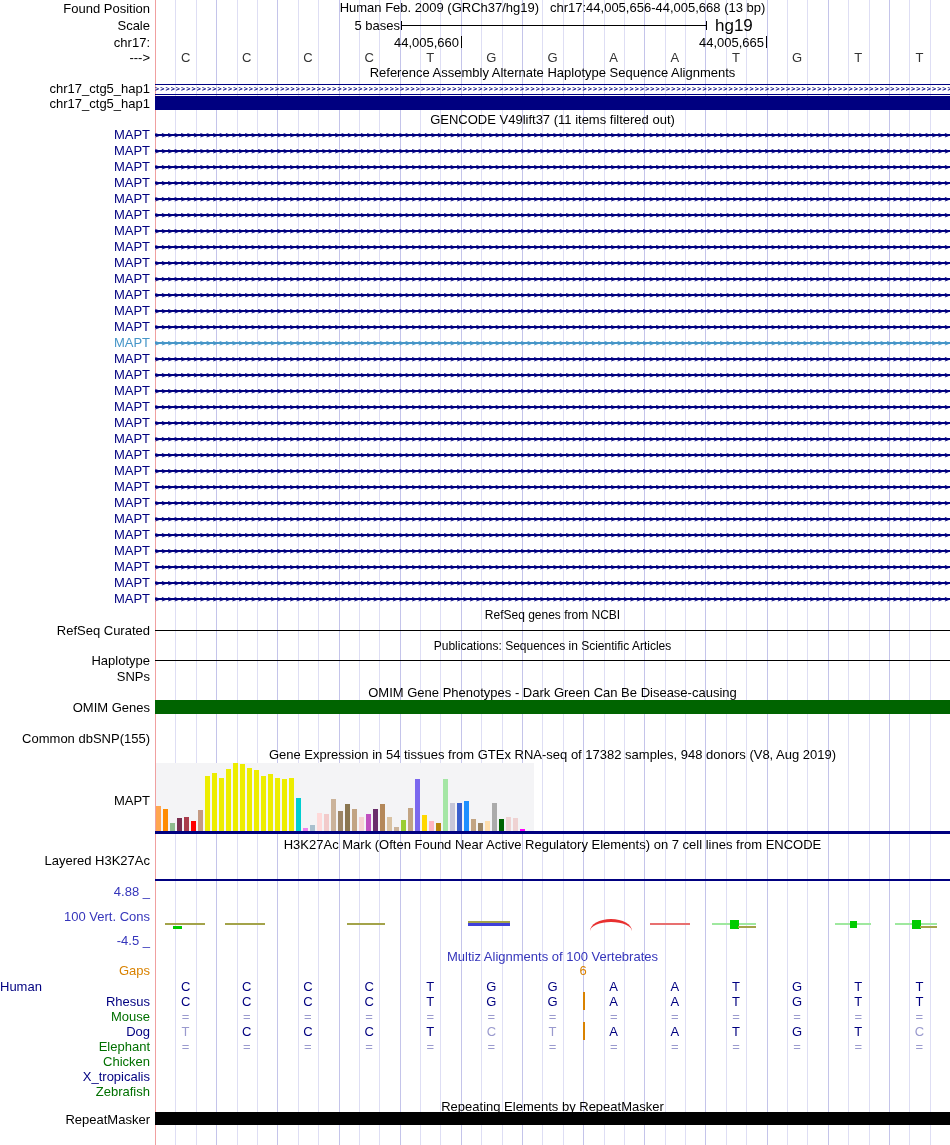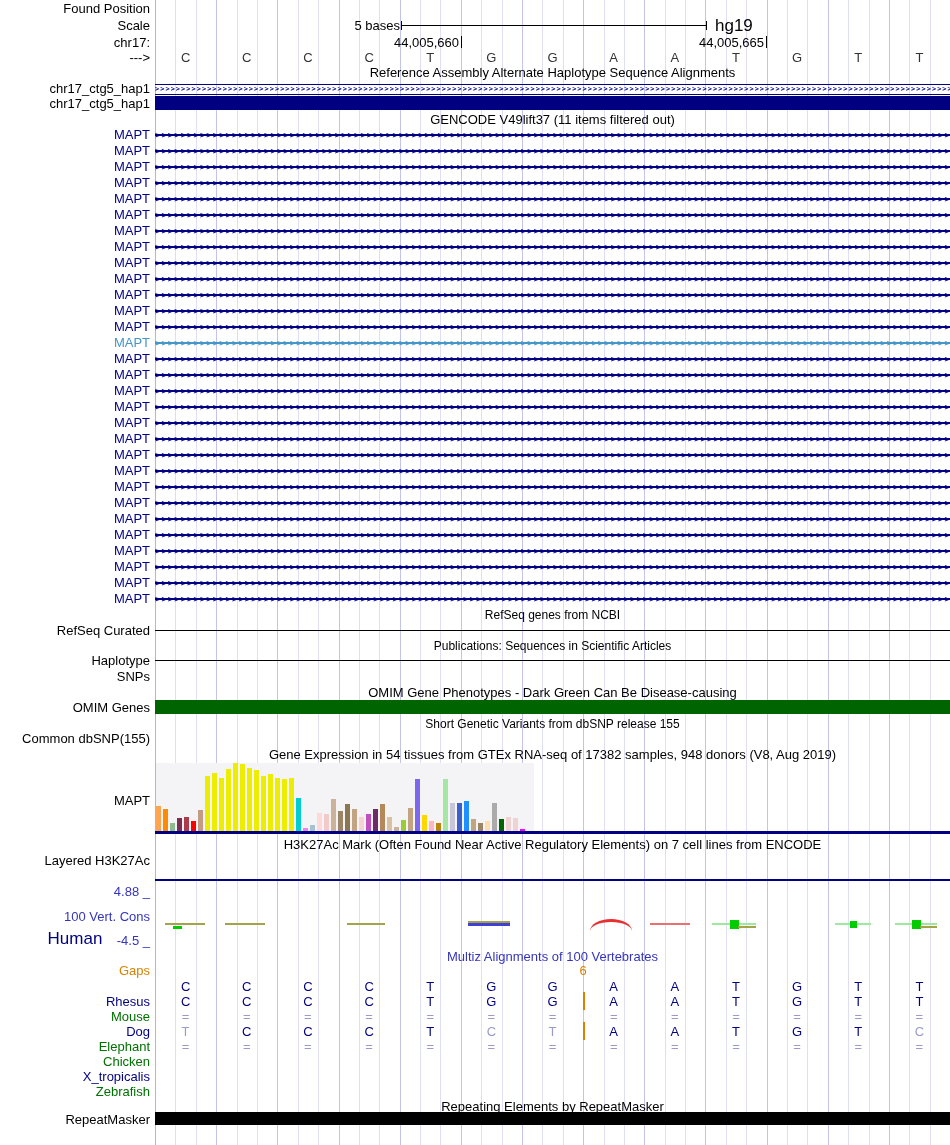--- a/index.html
+++ b/index.html
@@ -51,20 +51,24 @@
       <div style="left:827.7px;position:absolute;top:0;bottom:0;width:1px;background:#C4C4EA"></div>
       <div style="left:848.1px;position:absolute;top:0;bottom:0;width:1px;background:#DEDEF4"></div>
       <div style="left:868.5px;position:absolute;top:0;bottom:0;width:1px;background:#DEDEF4"></div>
       <div style="left:888.8px;position:absolute;top:0;bottom:0;width:1px;background:#C4C4EA"></div>
       <div style="left:909.2px;position:absolute;top:0;bottom:0;width:1px;background:#DEDEF4"></div>
       <div style="left:929.6px;position:absolute;top:0;bottom:0;width:1px;background:#DEDEF4"></div>
       <div style="left:155px;position:absolute;top:0;bottom:0;width:1px;background:#F0A0A0"></div>
     </div>
 
   <div class="lbl" style="top:1px">Found Position</div>
+  <div class="ttl" style="top:1px">
+    <span>Human Feb. 2009 (GRCh37/hg19)</span>&nbsp;&nbsp;
+    <span>chr17:44,005,656-44,005,668 (13 bp)</span>
+  </div>
 
   <div class="lbl" style="top:18px">Scale</div>
   <div style="position:absolute;left:340px;top:18px;width:60px;text-align:right;font-size:13px;line-height:15px">5 bases</div>
   <div style="position:absolute;left:401px;top:25px;width:306px;height:1px;background:#000"></div>
   <div style="position:absolute;left:401px;top:21px;width:1px;height:9px;background:#000"></div>
   <div style="position:absolute;left:706px;top:21px;width:1px;height:9px;background:#000"></div>
   <div style="position:absolute;left:715px;top:18px;font-size:17px;line-height:15px">hg19</div>
 
   <div class="lbl" style="top:35px">chr17:</div>
   <div style="position:absolute;left:360px;top:35px;width:99px;text-align:right;font-size:13px;line-height:15px">44,005,660</div>
@@ -255,21 +259,20 @@
 
   <div class="ttl small" style="top:639px">Publications: Sequences in Scientific Articles</div>
   <div class="lbl" style="top:653px">Haplotype</div>
   <div class="hline" style="top:660px;height:1px;background:#000"></div>
   <div class="lbl" style="top:669px">SNPs</div>
 
   <div class="ttl" style="top:686px">OMIM Gene Phenotypes - Dark Green Can Be Disease-causing</div>
   <div class="lbl" style="top:700px">OMIM Genes</div>
   <div style="position:absolute;left:155px;top:700px;width:795px;height:14px;background:#006400"></div>
 
-  <div class="ttl small" style="top:717px">Short Genetic Variants from dbSNP release 155</div>
   <div class="lbl" style="top:731px">Common dbSNP(155)</div>
 
   <div class="ttl" style="top:748px">Gene Expression in 54 tissues from GTEx RNA-seq of 17382 samples, 948 donors (V8, Aug 2019)</div>
   <div class="lbl" style="top:793px">MAPT</div>
   <div id="gtexbars">
       <div style="flex:0 0 5px;height:25px;background:#FFA54F"></div>
       <div style="flex:0 0 5px;height:22px;background:#FF8C00"></div>
       <div style="flex:0 0 5px;height:8px;background:#8FBC8F"></div>
       <div style="flex:0 0 5px;height:13px;background:#7A2F50"></div>
       <div style="flex:0 0 5px;height:14px;background:#AA3C4C"></div>
@@ -365,21 +368,21 @@
         <div style="position:absolute;left:0;right:0;top:7px;height:2px;background:#9FE89F"></div>
         <div style="position:absolute;left:16.5px;top:3.5px;width:9px;height:9px;background:#00CC00"></div>
         <div style="position:absolute;right:0;top:10px;width:40%;height:2px;background:#A3A34A"></div>
       </div>
     </div>
 
   <div class="ttl" style="top:950px;color:#3535BB">Multiz Alignments of 100 Vertebrates</div>
   <div class="lbl" style="top:963px;color:#D98200">Gaps</div>
   <div style="position:absolute;left:553px;top:963px;width:60px;text-align:center;font-size:13px;line-height:15px;color:#D98200">6</div>
   <div id="multizrows">
-      <div style="position:absolute;left:0;top:931px;width:150px;text-align:center;font-size:17px;line-height:15px;color:#000080">Human</div>
+      <div style="position:absolute;left:0;top:979px;width:150px;text-align:left;font-size:13px;line-height:15px;color:#000080">Human</div>
       <div style="position:absolute;left:155.0px;top:979px;width:61.2px;text-align:center;font-size:13px;line-height:15px;color:#000080">C</div>
       <div style="position:absolute;left:216.2px;top:979px;width:61.2px;text-align:center;font-size:13px;line-height:15px;color:#000080">C</div>
       <div style="position:absolute;left:277.3px;top:979px;width:61.2px;text-align:center;font-size:13px;line-height:15px;color:#000080">C</div>
       <div style="position:absolute;left:338.5px;top:979px;width:61.2px;text-align:center;font-size:13px;line-height:15px;color:#000080">C</div>
       <div style="position:absolute;left:399.6px;top:979px;width:61.2px;text-align:center;font-size:13px;line-height:15px;color:#000080">T</div>
       <div style="position:absolute;left:460.8px;top:979px;width:61.2px;text-align:center;font-size:13px;line-height:15px;color:#000080">G</div>
       <div style="position:absolute;left:521.9px;top:979px;width:61.2px;text-align:center;font-size:13px;line-height:15px;color:#000080">G</div>
       <div style="position:absolute;left:583.1px;top:979px;width:61.2px;text-align:center;font-size:13px;line-height:15px;color:#000080">A</div>
       <div style="position:absolute;left:644.2px;top:979px;width:61.2px;text-align:center;font-size:13px;line-height:15px;color:#000080">A</div>
       <div style="position:absolute;left:705.4px;top:979px;width:61.2px;text-align:center;font-size:13px;line-height:15px;color:#000080">T</div>

